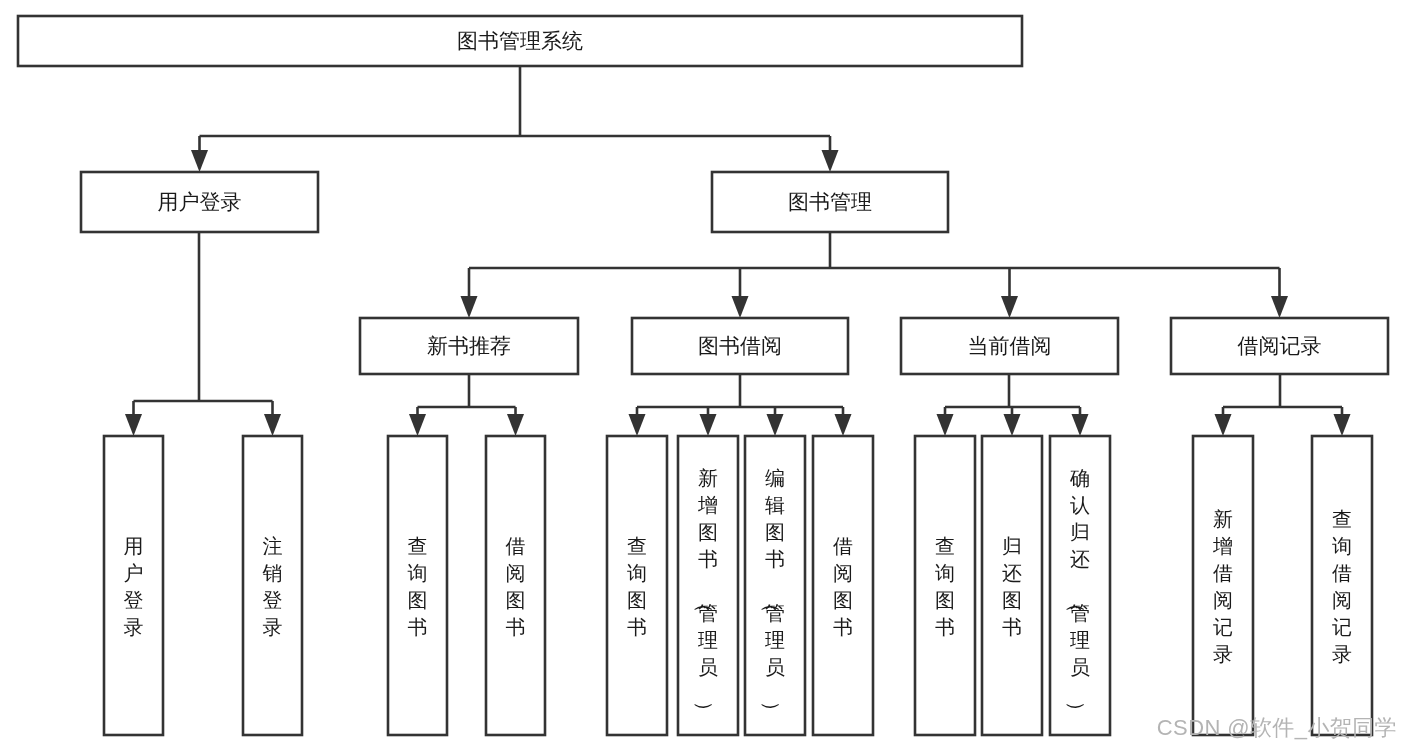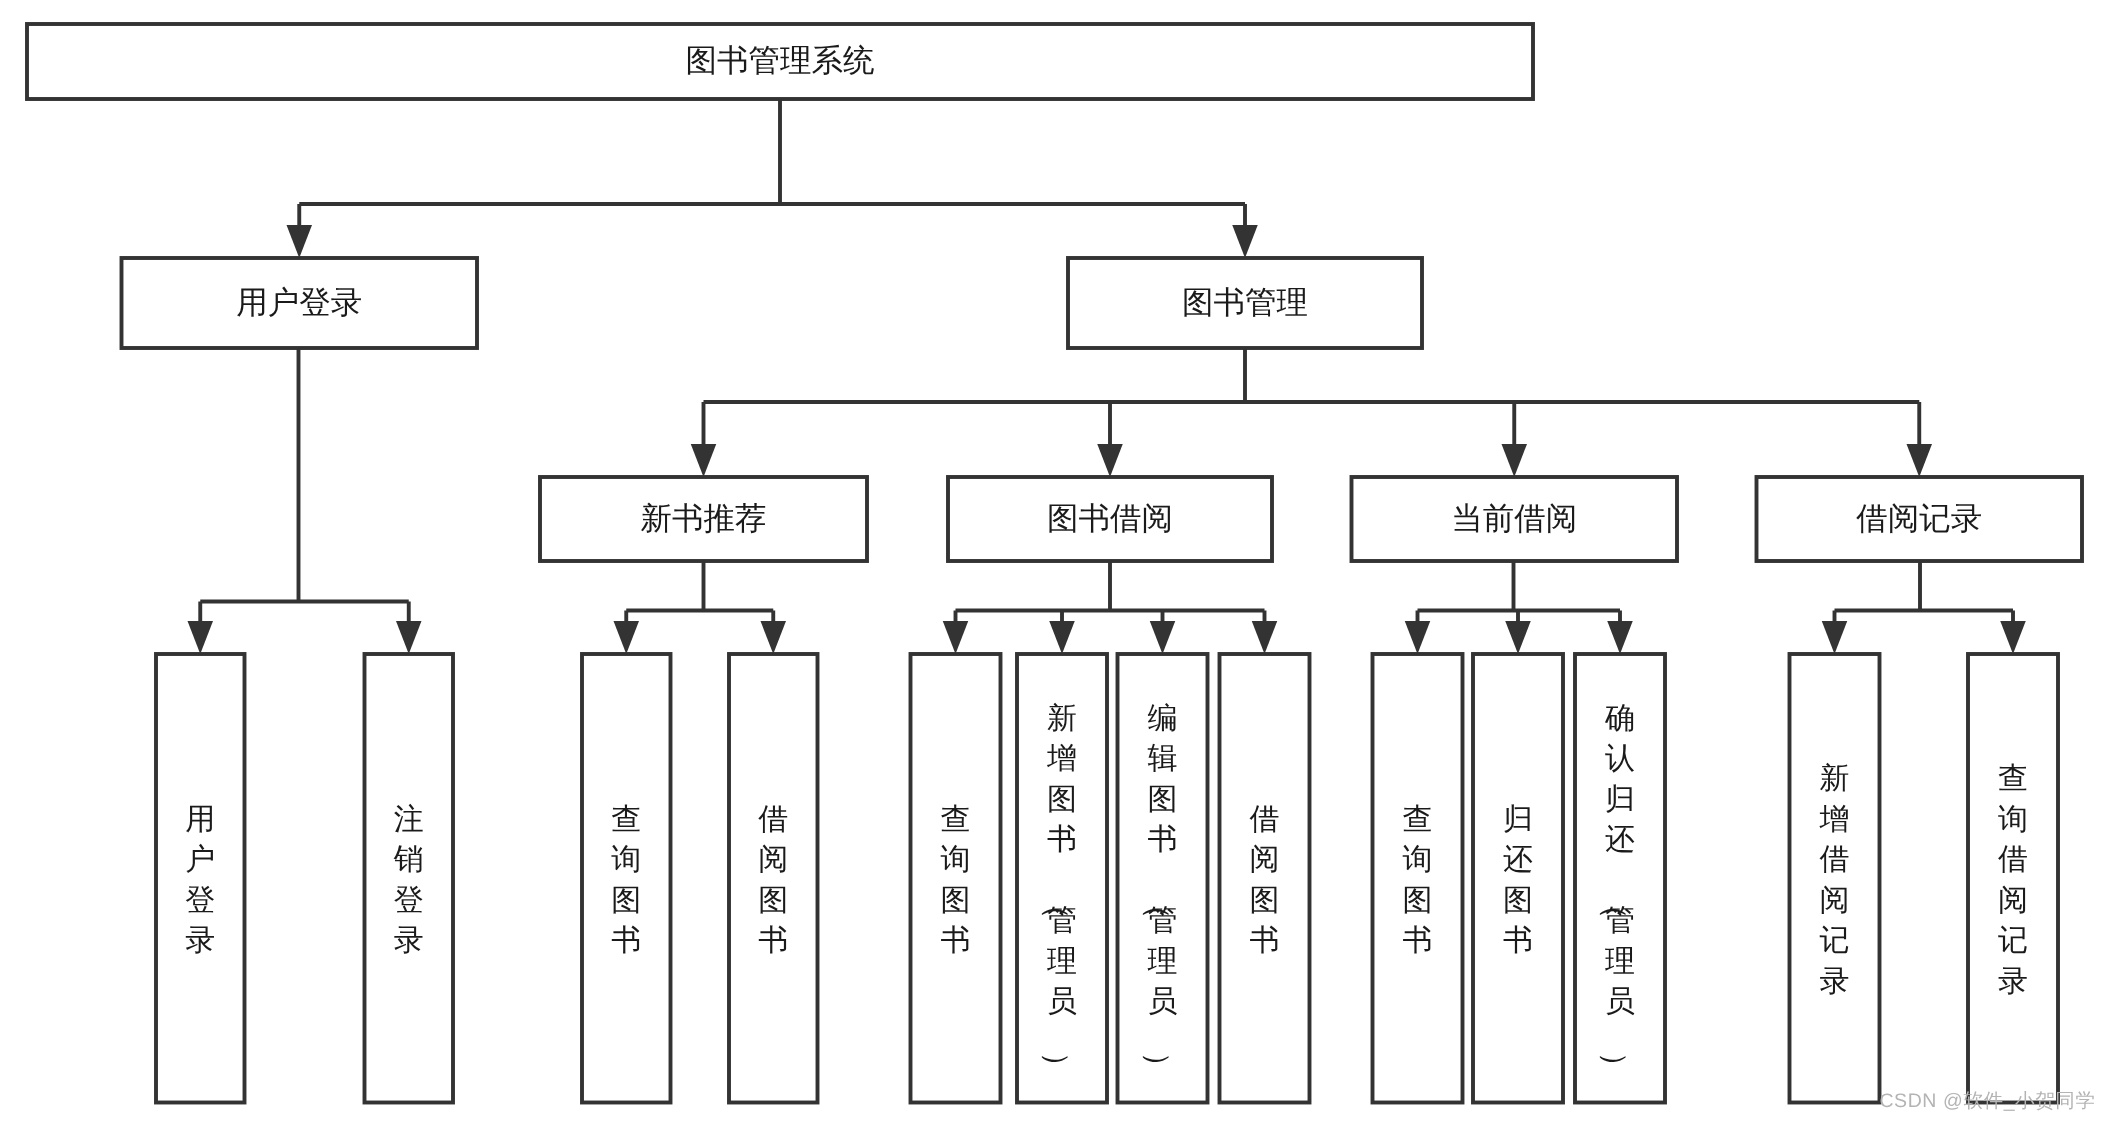--- a/index.html
+++ b/index.html
@@ -54,21 +54,21 @@
   }
   .edge-arrow {
     fill: #333333;
     stroke: none;
   }
   .watermark-text {
     position: absolute;
     right: 8px;
     bottom: 4px;
     font-family: "Liberation Sans", "DejaVu Sans", sans-serif;
-    font-size: 13px;
+    font-size: 22px;
     color: #b4b4b4;
     white-space: nowrap;
     letter-spacing: 0.4px;
     pointer-events: none;
   }
 </style>
 </head>
 <body>
 
 <div id="diagram-root">

